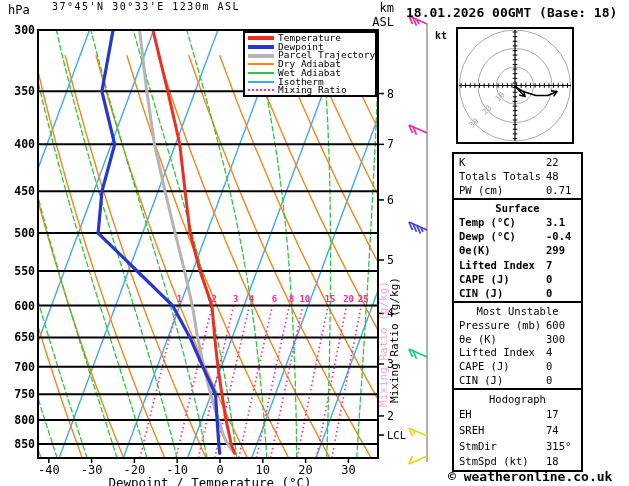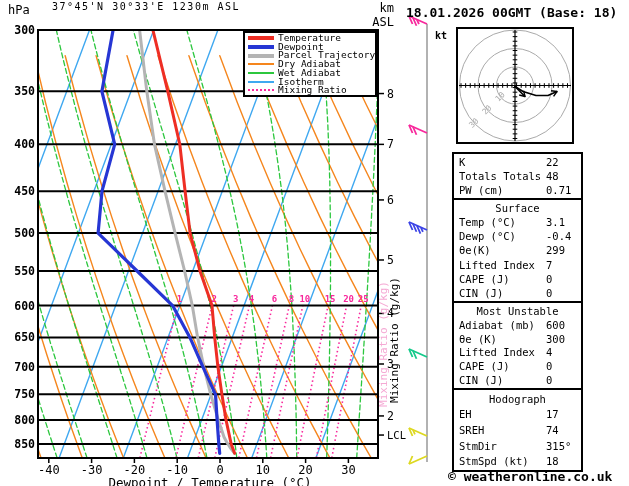--- a/index.html
+++ b/index.html
@@ -331,21 +331,21 @@
         </div>
         <div class="trow">
           <span class="tlabel">Totals Totals</span>
           <span class="tvalue">48</span>
         </div>
         <div class="trow">
           <span class="tlabel">PW (cm)</span>
           <span class="tvalue">0.71</span>
         </div>
       </div>
-      <div class="tsection" style="height: 105px;">
+      <div class="tsection" style="height: 105px; font-weight: bold;">
         <div class="theader">Surface</div>
         <div class="trow">
           <span class="tlabel">Temp (°C)</span>
           <span class="tvalue">3.1</span>
         </div>
         <div class="trow">
           <span class="tlabel">Dewp (°C)</span>
           <span class="tvalue">-0.4</span>
         </div>
         <div class="trow">
@@ -361,21 +361,21 @@
           <span class="tvalue">0</span>
         </div>
         <div class="trow">
           <span class="tlabel">CIN (J)</span>
           <span class="tvalue">0</span>
         </div>
       </div>
       <div class="tsection" style="height: 89px;">
         <div class="theader">Most Unstable</div>
         <div class="trow">
-          <span class="tlabel">Adiabat (mb)</span>
+          <span class="tlabel">Pressure (mb)</span>
           <span class="tvalue">600</span>
         </div>
         <div class="trow">
           <span class="tlabel">θe (K)</span>
           <span class="tvalue">300</span>
         </div>
         <div class="trow">
           <span class="tlabel">Lifted Index</span>
           <span class="tvalue">4</span>
         </div>

